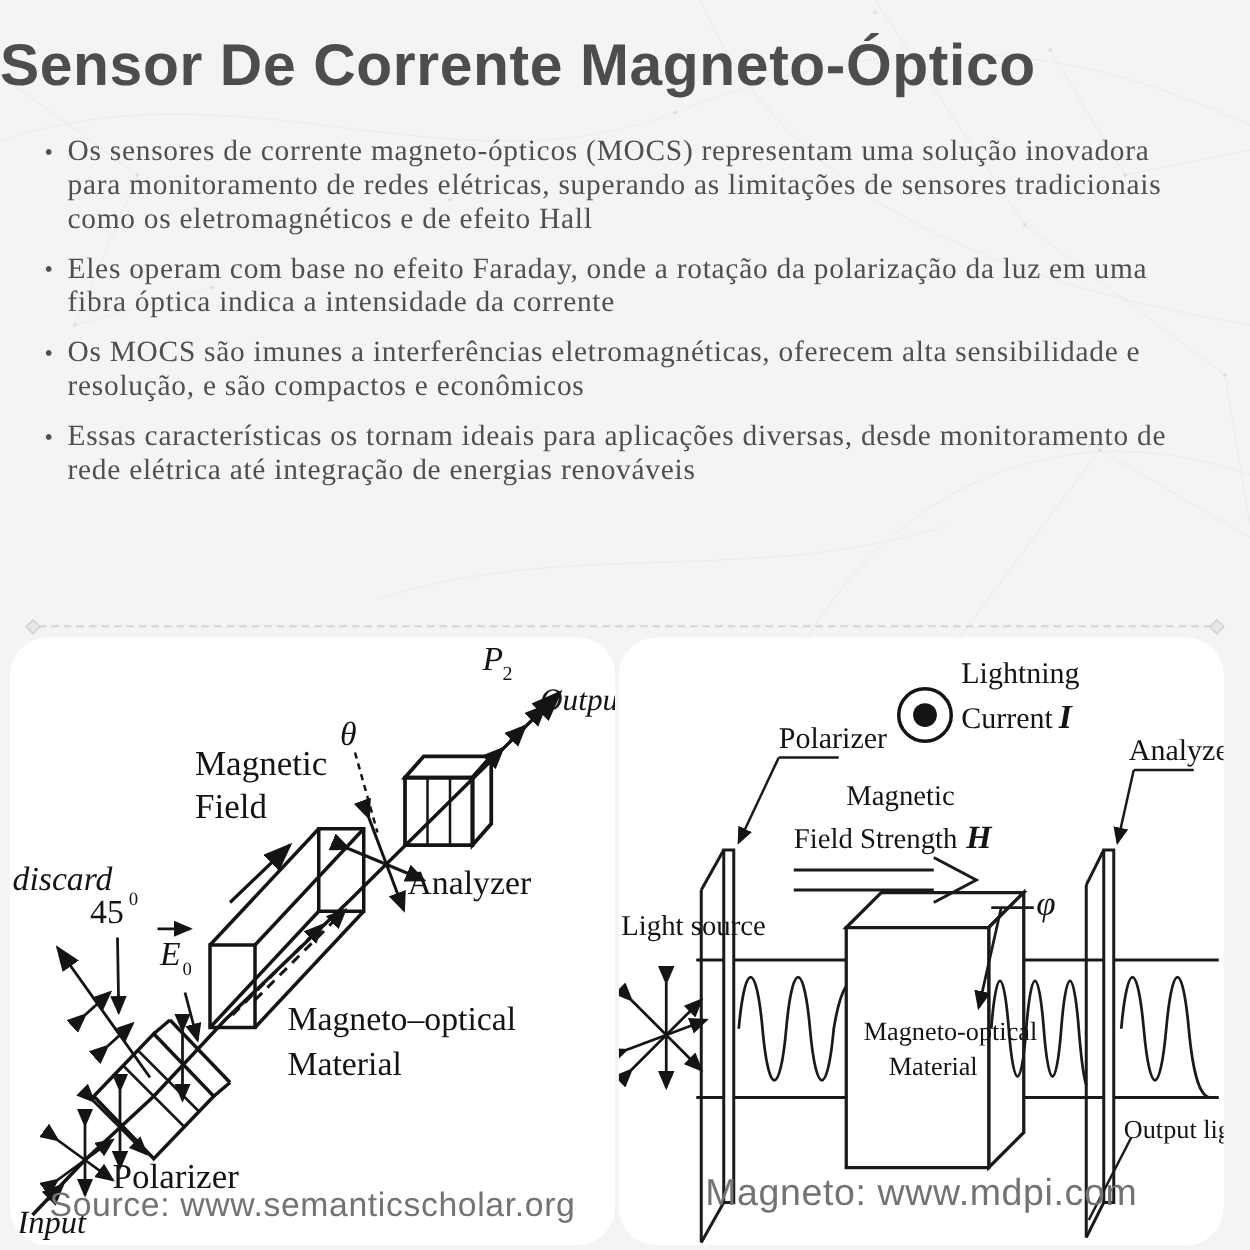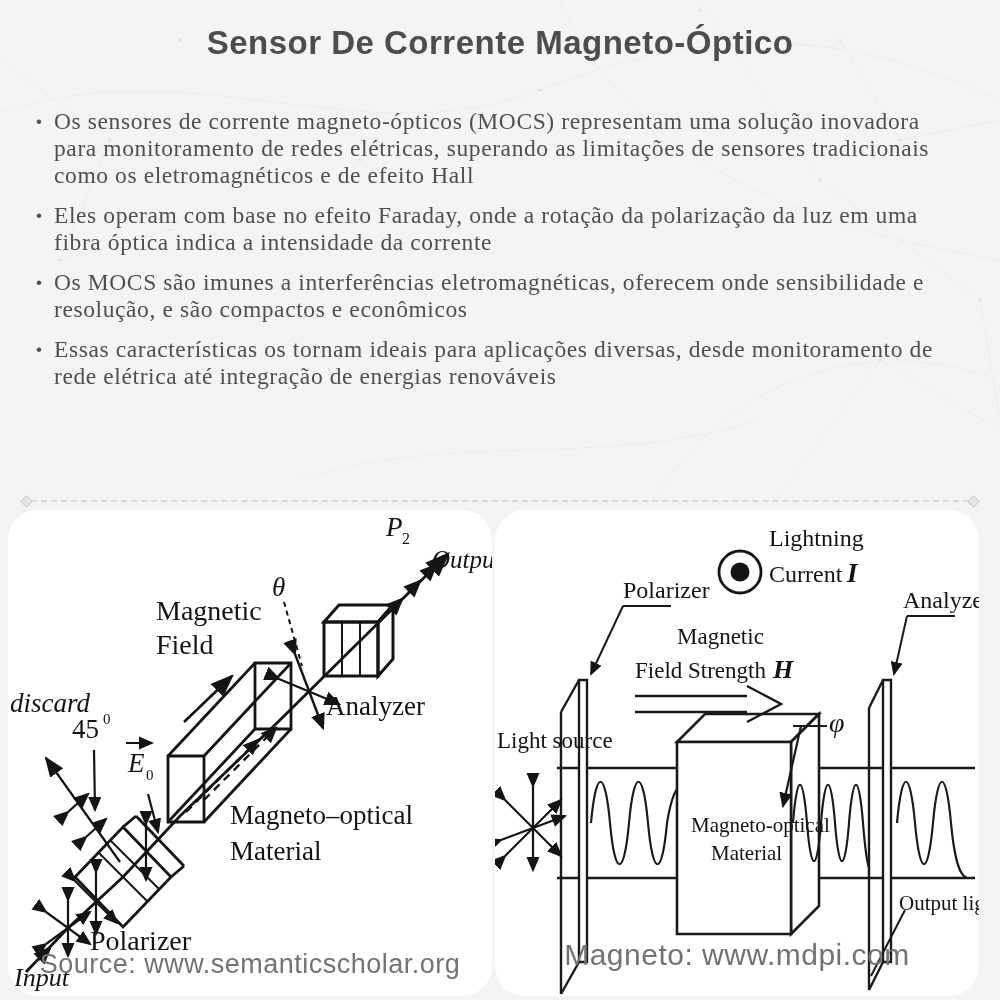--- a/index.html
+++ b/index.html
@@ -3,22 +3,22 @@
 <meta charset="utf-8">
 <style>
   html,body{margin:0;padding:0;}
   body{
     width:1000px;height:1000px;position:relative;overflow:hidden;
     background:#f4f4f4;
     font-family:"Liberation Sans","DejaVu Sans",sans-serif;
   }
   .bg-mesh{position:absolute;top:0;left:0;pointer-events:none;}
   .title{
-    position:absolute;top:24px;left:0;width:1000px;text-align:center;
-    font-size:33px;font-weight:700;color:#4d4d4d;letter-spacing:0.5px;
+    position:absolute;top:24px;left:0;width:1000px;
+    font-size:47px;font-weight:700;color:#4d4d4d;letter-spacing:0.5px;
   }
   .bullets{position:absolute;top:108px;left:36px;width:916px;}
   .bullet{display:flex;margin-bottom:13px;color:#4f4f4f;}
   .bullet .dot{
     width:18px;flex:0 0 18px;font-size:17px;line-height:27px;text-align:left;
   }
   .bullet .btxt{font-size:23.5px;line-height:27px;letter-spacing:0.6px;font-family:Liberation Serif, serif;}
   .separator{
     position:absolute;top:497px;left:22px;width:956px;height:8px;
     display:flex;align-items:center;
@@ -85,21 +85,21 @@
   <div class="bullet">
     <span class="dot">•</span>
     <span class="btxt">Os sensores de corrente magneto-ópticos (MOCS) representam uma solução inovadora para monitoramento de redes elétricas, superando as limitações de sensores tradicionais como os eletromagnéticos e de efeito Hall</span>
   </div>
   <div class="bullet">
     <span class="dot">•</span>
     <span class="btxt">Eles operam com base no efeito Faraday, onde a rotação da polarização da luz em uma fibra óptica indica a intensidade da corrente</span>
   </div>
   <div class="bullet">
     <span class="dot">•</span>
-    <span class="btxt">Os MOCS são imunes a interferências eletromagnéticas, oferecem onde sensibilidade e resolução, e são compactos e econômicos</span>
+    <span class="btxt">Os MOCS são imunes a interferências eletromagnéticas, oferecem alta sensibilidade e resolução, e são compactos e econômicos</span>
   </div>
   <div class="bullet">
     <span class="dot">•</span>
     <span class="btxt">Essas características os tornam ideais para aplicações diversas, desde monitoramento de rede elétrica até integração de energias renováveis</span>
   </div>
 </div>
 
 <div class="separator">
   <span class="dia"></span>
   <span class="dash"></span>

